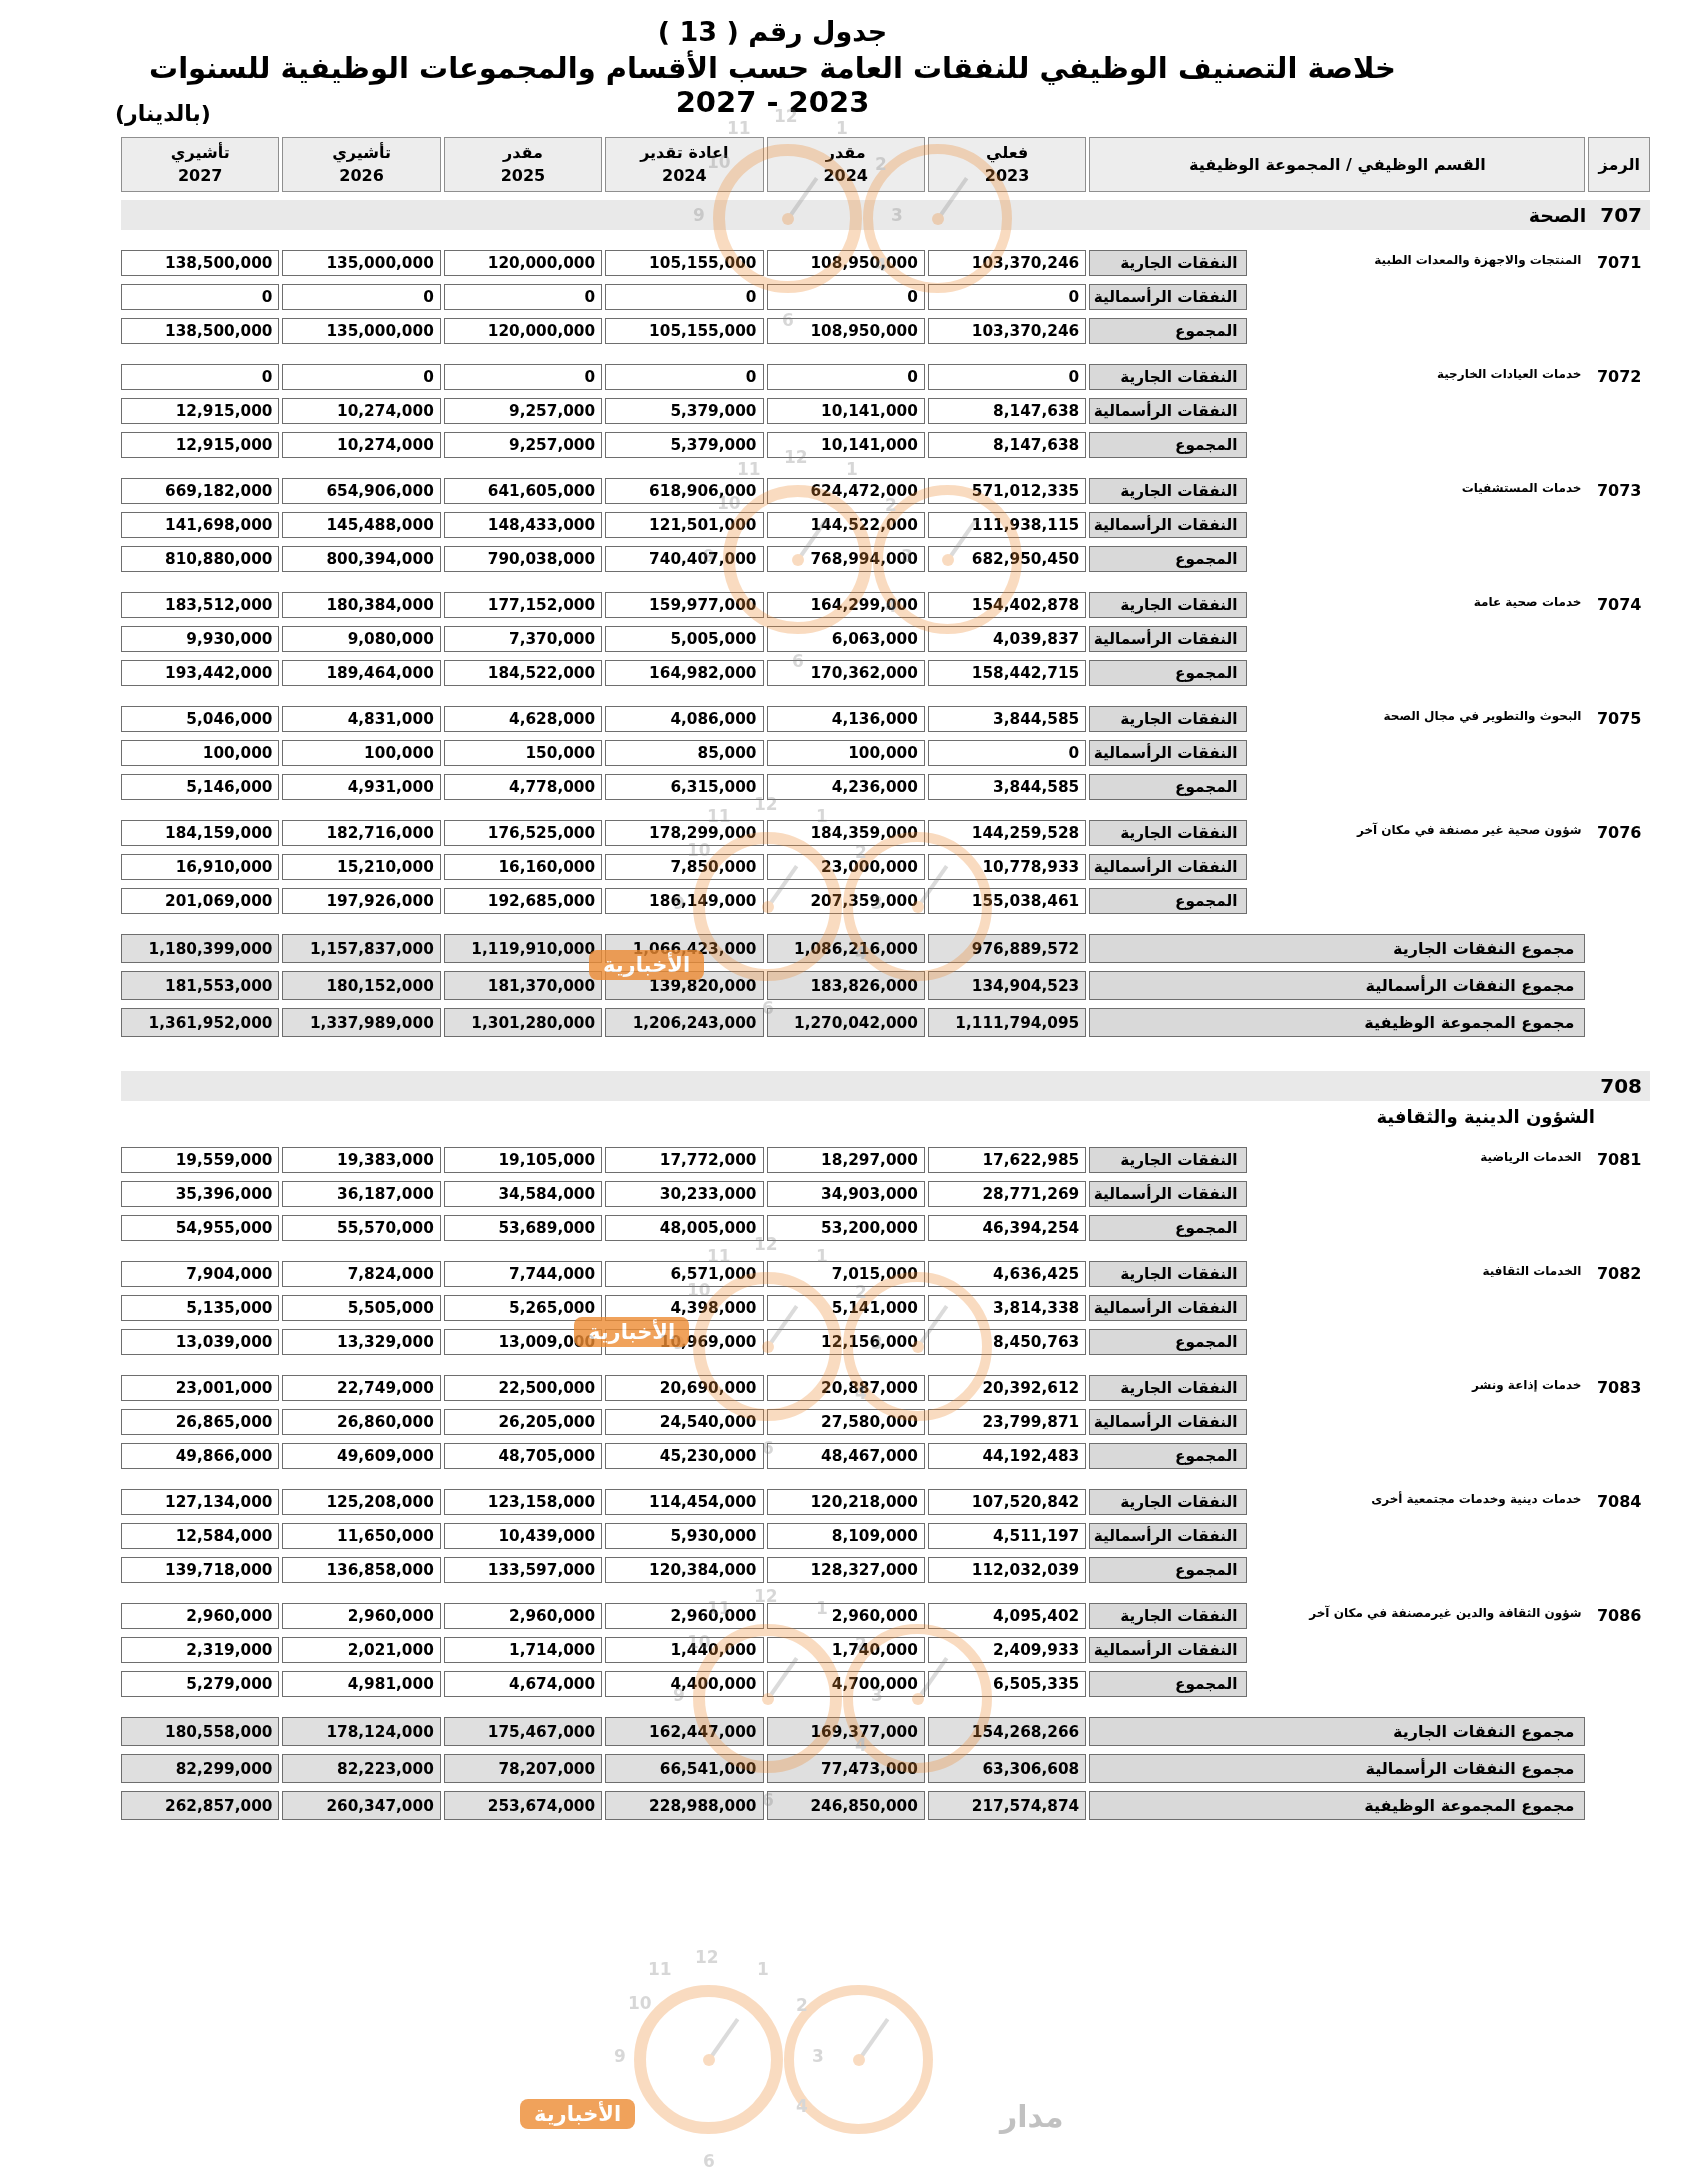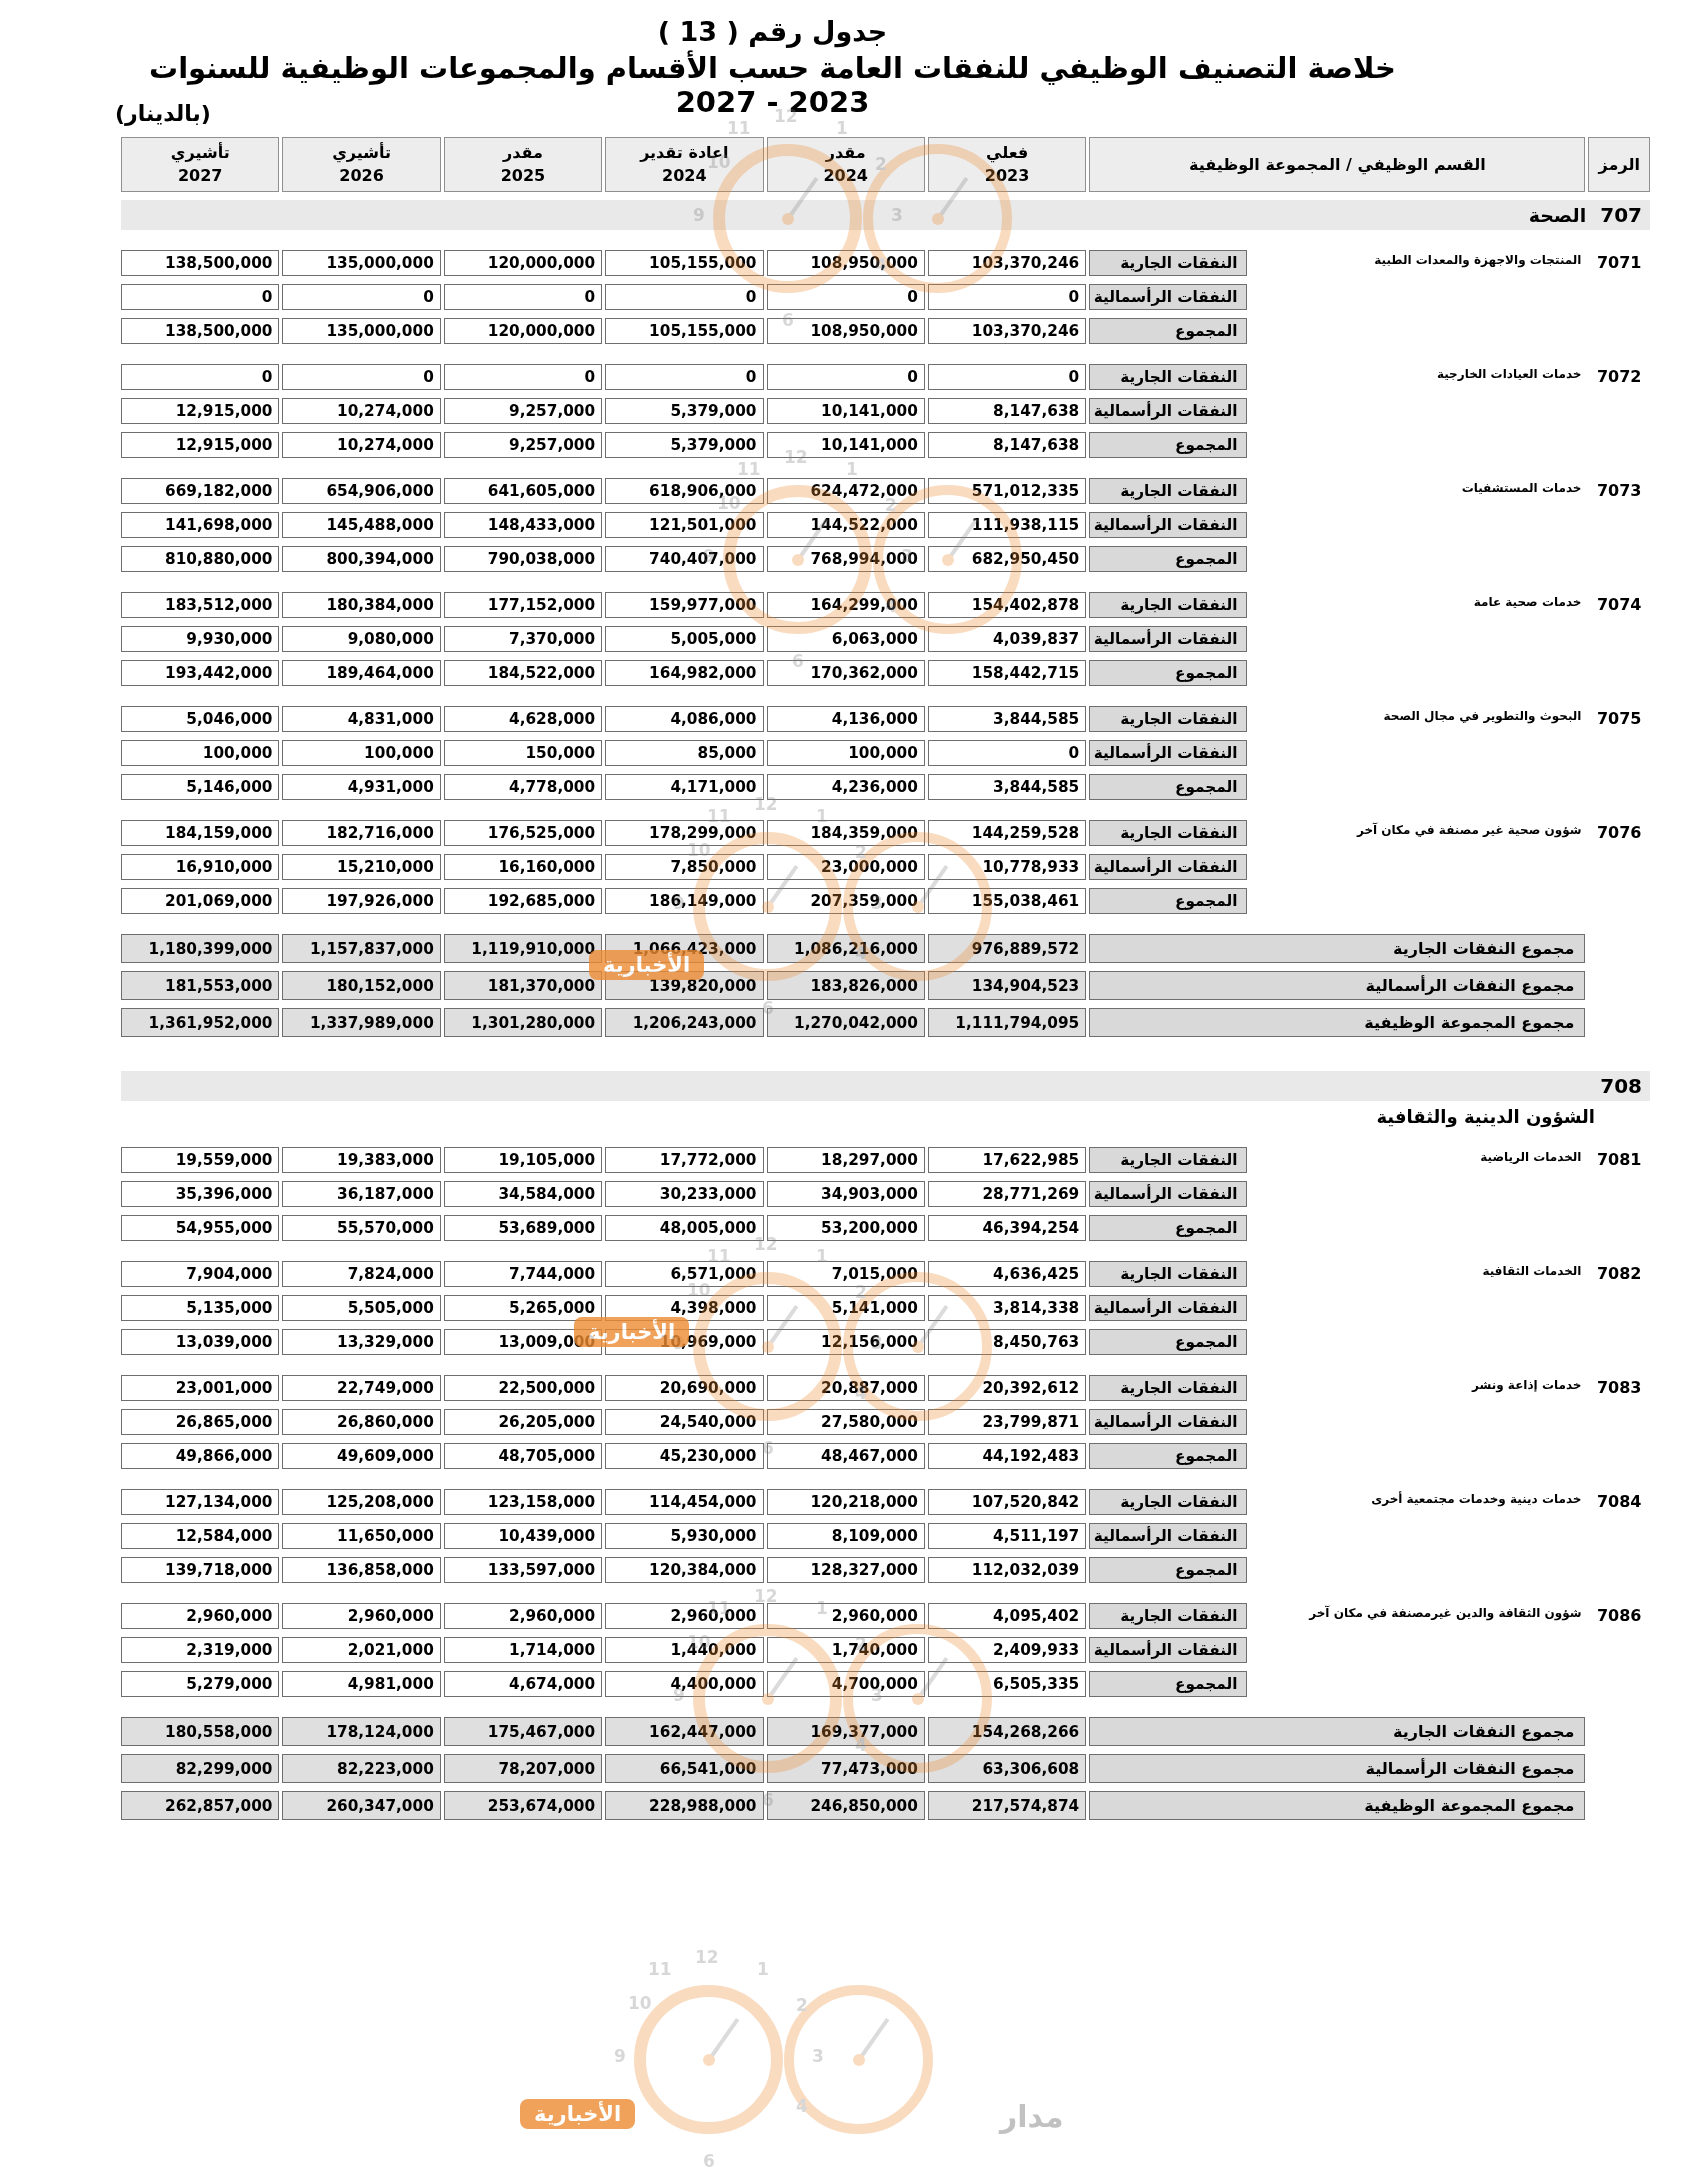--- a/index.html
+++ b/index.html
@@ -286,21 +286,21 @@
           <td class="num">150,000</td>
           <td class="num">100,000</td>
           <td class="num">100,000</td>
         </tr>
         <tr class="data-row">
           <td class="code-cell"></td>
           <td class="name-cell"></td>
           <td class="label-cell">المجموع</td>
           <td class="num">3,844,585</td>
           <td class="num">4,236,000</td>
-          <td class="num">4,171,000</td>
+          <td class="num">6,315,000</td>
           <td class="num">4,778,000</td>
           <td class="num">4,931,000</td>
           <td class="num">5,146,000</td>
         </tr>
         <tr class="spacer-row">
           <td colspan="9" style="height: 4px;"></td>
         </tr>
         <tr class="data-row">
           <td class="code-cell">7076</td>
           <td class="name-cell">شؤون صحية غير مصنفة في مكان آخر</td>

